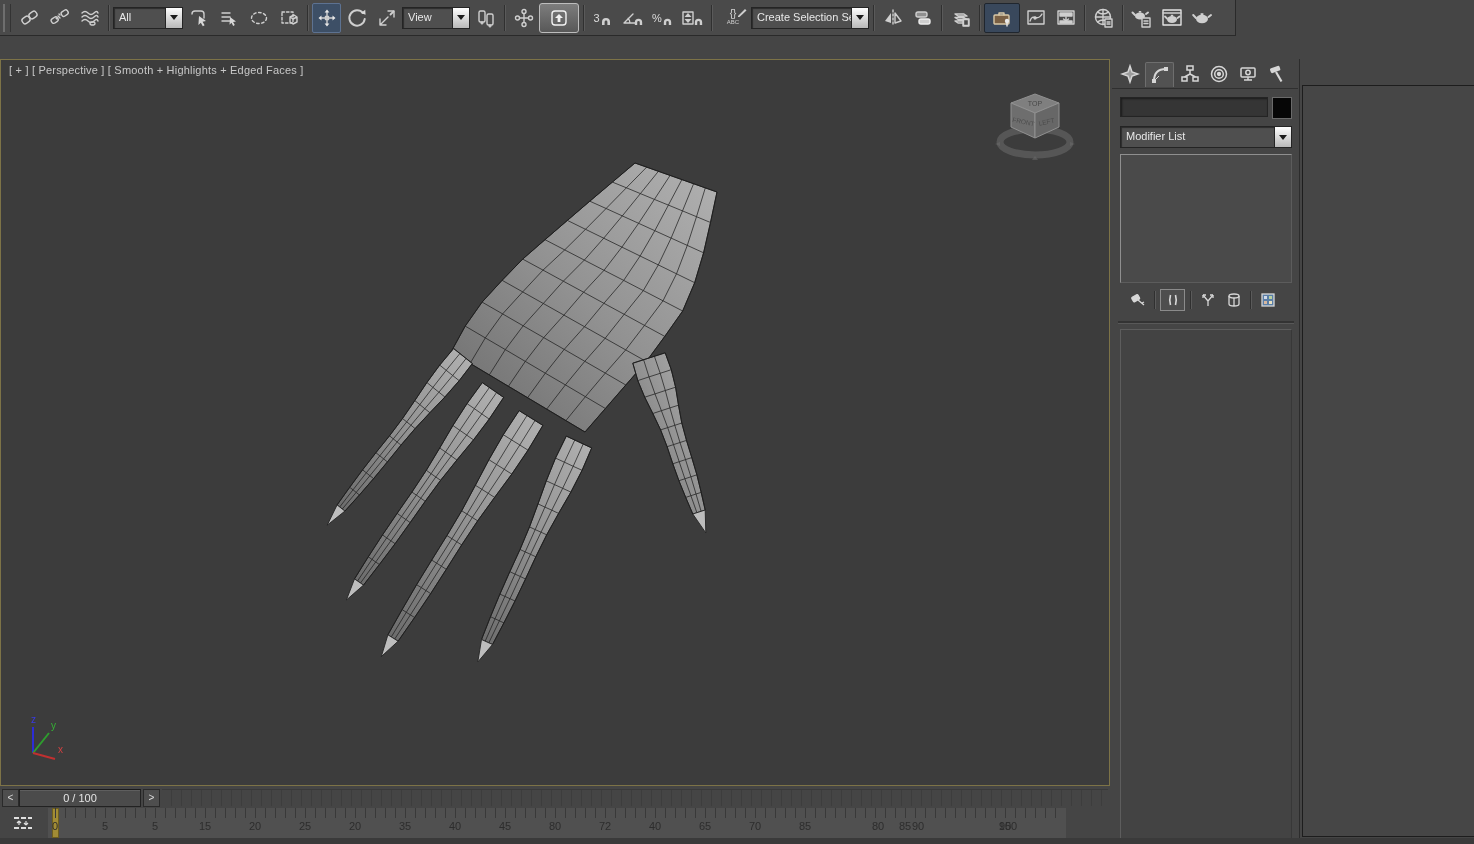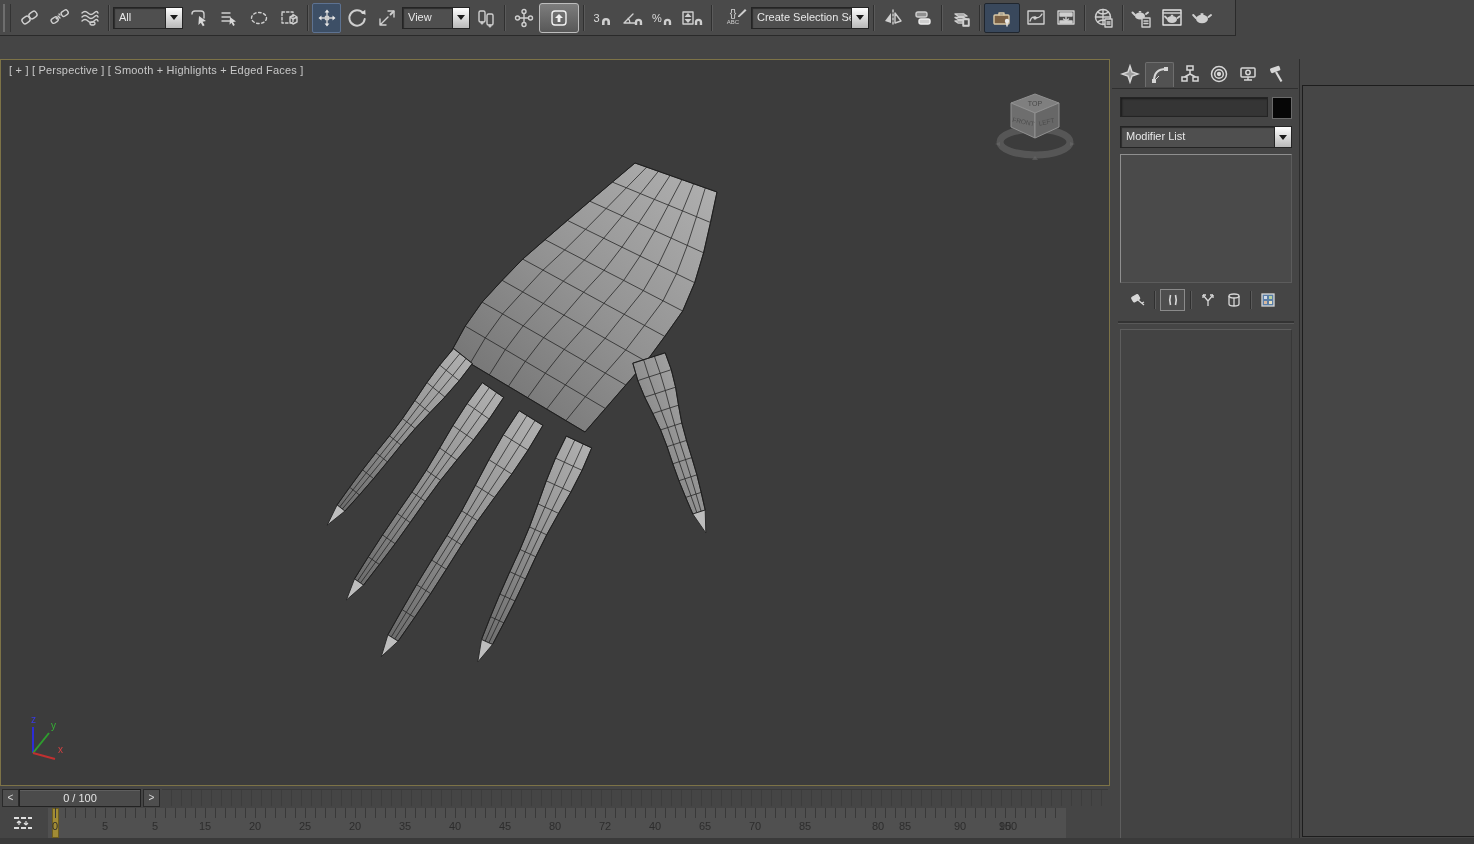--- a/index.html
+++ b/index.html
@@ -581,21 +581,21 @@
         <div class="tick" style="left: 827px;"></div>
         <div class="tick" style="left: 837px;"></div>
         <div class="tick" style="left: 847px;"></div>
         <div class="tick" style="left: 857px;"></div>
         <div class="ticklab" style="left: 857px;">85</div>
         <div class="tick" style="left: 867px;"></div>
         <div class="tick" style="left: 877px;"></div>
         <div class="tick" style="left: 887px;"></div>
         <div class="tick" style="left: 897px;"></div>
         <div class="tick" style="left: 907px;"></div>
-        <div class="ticklab" style="left: 912px;">90</div>
+        <div class="ticklab" style="left: 870px;">90</div>
         <div class="tick" style="left: 917px;"></div>
         <div class="tick" style="left: 927px;"></div>
         <div class="tick" style="left: 937px;"></div>
         <div class="tick" style="left: 947px;"></div>
         <div class="tick" style="left: 957px;"></div>
         <div class="ticklab" style="left: 957px;">95</div>
         <div class="tick" style="left: 967px;"></div>
         <div class="tick" style="left: 977px;"></div>
         <div class="tick" style="left: 987px;"></div>
         <div class="tick" style="left: 997px;"></div>

